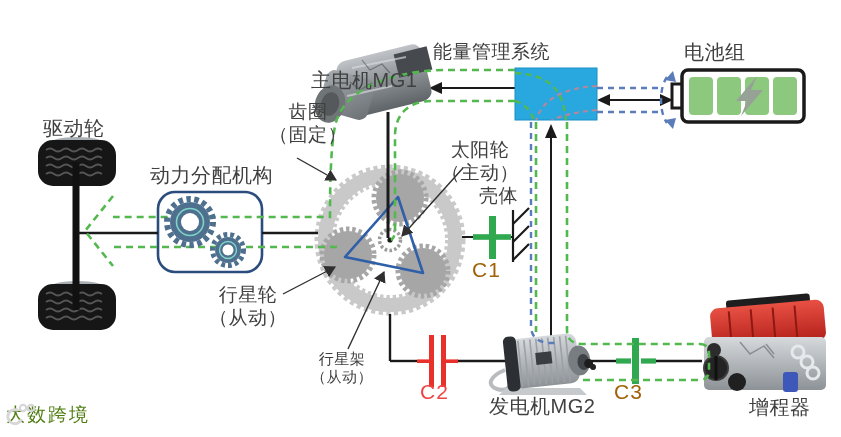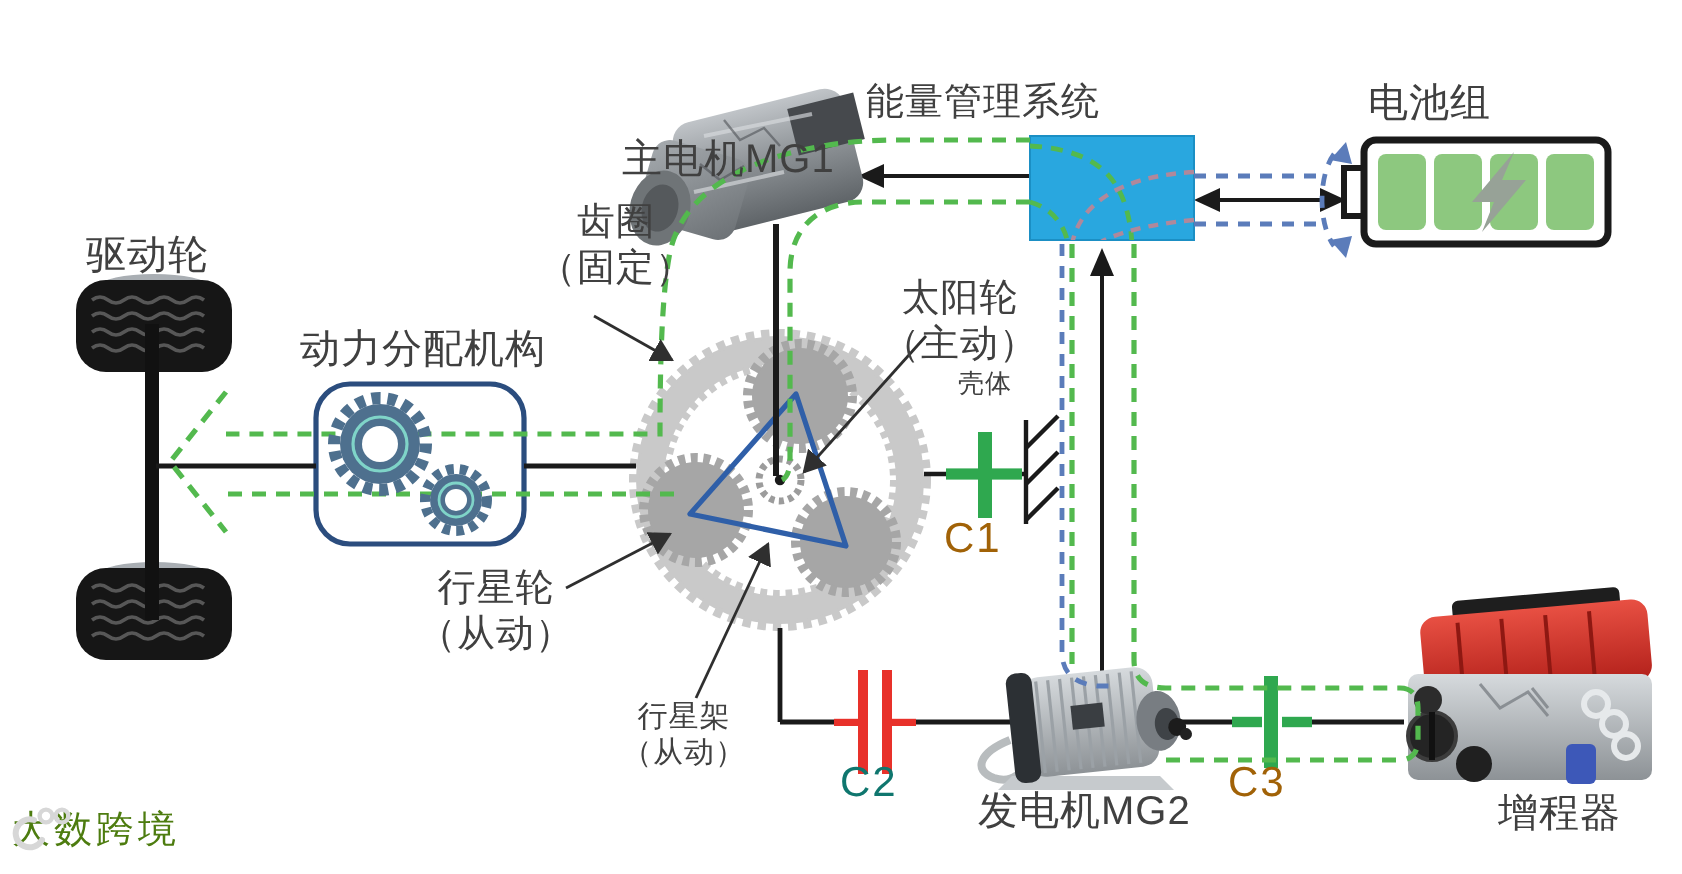--- a/index.html
+++ b/index.html
@@ -3,21 +3,21 @@
 <meta charset="utf-8">
 <style>
   html,body{margin:0;padding:0;background:#ffffff;}
   #stage{position:relative;width:841px;height:437px;background:#ffffff;overflow:hidden;
          font-family:"Liberation Sans","DejaVu Sans",sans-serif;}
   #stage svg{position:absolute;left:0;top:0;}
   .lbl{position:absolute;color:#404040;font-size:20px;font-weight:500;line-height:1.22;
        white-space:pre-line;letter-spacing:0.5px;}
   .lbl.center{text-align:center;}
   .clutch-lbl{font-size:21px;font-weight:500;color:#a16207;letter-spacing:1px;}
-  .red{color:#0f766e;}
+  .red{color:#ef4444;}
   #watermark{position:absolute;left:6px;top:402px;display:flex;align-items:flex-end;gap:4px;
              color:#4d7c0f;font-size:19px;font-weight:400;letter-spacing:2px;}
 </style>
 </head>
 <body>
 
 <div id="stage">
 
 <svg width="841" height="437" viewBox="0 0 841 437">
   <defs>
@@ -251,21 +251,21 @@
 
 <div class="lbl" style="left:43px;top:116px;">驱动轮</div>
 <div class="lbl" style="left:150px;top:163px;">动力分配机构</div>
 <div class="lbl center" style="left:258px;top:100px;width:100px;font-size:19px;">齿圈
 （固定）</div>
 <div class="lbl" style="left:311px;top:40px;margin-top:28px;">主电机MG1</div>
 <div class="lbl" style="left:433px;top:40px;font-size:19px;">能量管理系统</div>
 <div class="lbl" style="left:684px;top:40px;">电池组</div>
 <div class="lbl center" style="left:430px;top:106px;width:100px;font-size:19px;margin-top:32px;">太阳轮
 （主动）</div>
-<div class="lbl" style="left:479px;top:184px;font-size:13px;">壳体</div>
+<div class="lbl" style="left:479px;top:184px;font-size:19px;">壳体</div>
 <div class="lbl clutch-lbl" style="left:472px;top:257px;">C1</div>
 <div class="lbl center" style="left:204px;top:283px;width:88px;font-size:19px;">行星轮
 （从动）</div>
 <div class="lbl center" style="left:296px;top:350px;width:92px;font-size:15px;">行星架
 （从动）</div>
 <div class="lbl clutch-lbl red" style="left:420px;top:379px;">C2</div>
 <div class="lbl" style="left:489px;top:394px;">发电机MG2</div>
 <div class="lbl clutch-lbl" style="left:614px;top:379px;">C3</div>
 <div class="lbl" style="left:721px;top:395px;margin-left:28px;">增程器</div>
 

